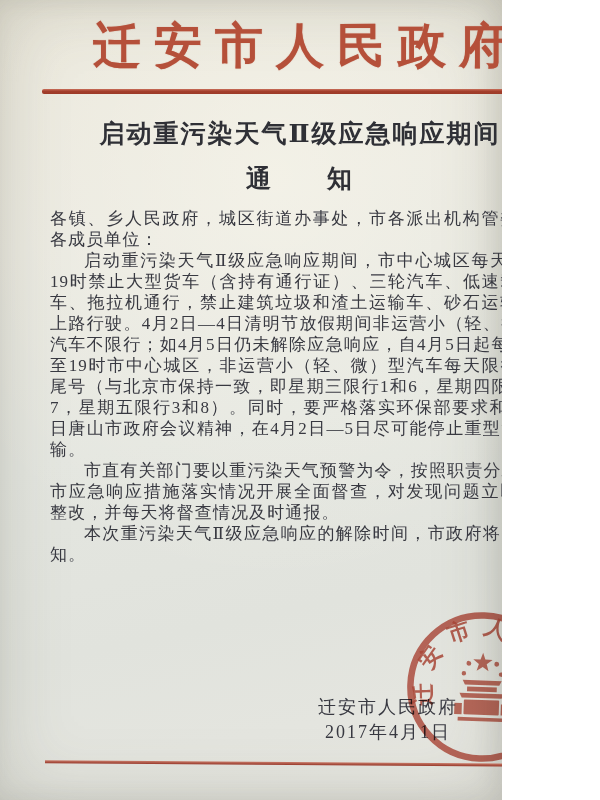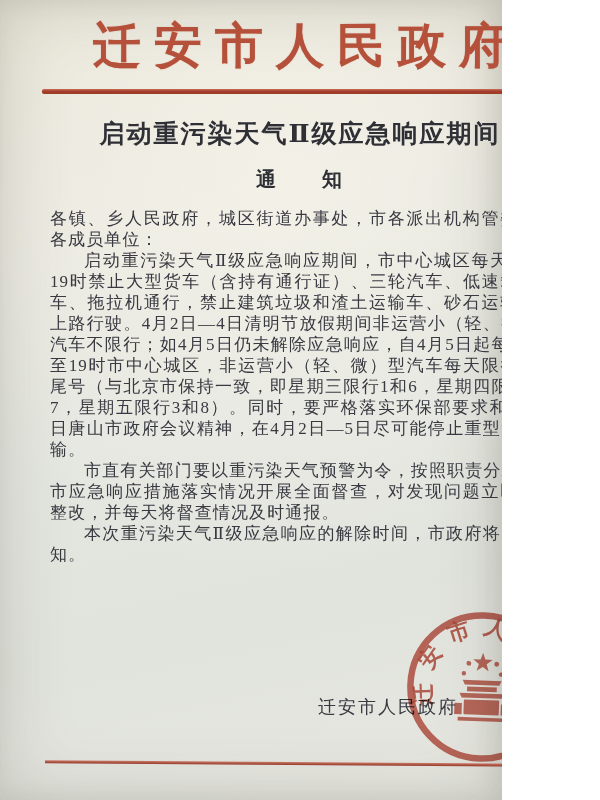--- a/index.html
+++ b/index.html
@@ -30,21 +30,21 @@
   }
   
   .doc-title{
     position:absolute;top:119px;left:30px;width:540px;
     text-align:center;color:#2f3036;
     font-weight:bold;font-size:25px;letter-spacing:2px;line-height:30px;
   }
   .doc-title-line2{
     position:absolute;top:164px;left:30px;width:540px;
     text-align:center;color:#2f3036;
-    font-weight:bold;font-size:20px;letter-spacing:2px;line-height:30px;
+    font-weight:bold;font-size:25px;letter-spacing:2px;line-height:30px;
   }
   
   .body-text{
     position:absolute;top:208px;left:50px;width:506px;
     font-size:17px;line-height:21px;letter-spacing:1.1px;
     text-align:justify;color:#383941;
   }
   .body-text p{margin:0;}
   .body-text p.para{text-indent:2em;}
   
@@ -82,20 +82,21 @@
 
   <div class="body-text">
     <p>各镇、乡人民政府，城区街道办事处，市各派出机构管委会，各成员单位：</p>
     <p class="para">启动重污染天气Ⅱ级应急响应期间，市中心城区每天7时至19时禁止大型货车（含持有通行证）、三轮汽车、低速载货汽车、拖拉机通行，禁止建筑垃圾和渣土运输车、砂石运输车辆上路行驶。4月2日—4日清明节放假期间非运营小（轻、微）型汽车不限行；如4月5日仍未解除应急响应，自4月5日起每天7时至19时市中心城区，非运营小（轻、微）型汽车每天限行两个尾号（与北京市保持一致，即星期三限行1和6，星期四限行2和7，星期五限行3和8）。同时，要严格落实环保部要求和3月30日唐山市政府会议精神，在4月2日—5日尽可能停止重型货车运输。</p>
     <p class="para">市直有关部门要以重污染天气预警为令，按照职责分工对全市应急响应措施落实情况开展全面督查，对发现问题立即督办整改，并每天将督查情况及时通报。</p>
     <p class="para">本次重污染天气Ⅱ级应急响应的解除时间，市政府将另行通知。</p>
   </div>
 
   <div class="signature-block">
     <div>迁安市人民政府</div>
+    <div>2017年4月1日</div>
   </div>
 
   <svg class="seal" viewBox="0 0 170 170">
 
     <circle cx="85" cy="85" r="77" fill="none" stroke="#b8402f" stroke-width="7" opacity="0.82"></circle>
 
     <defs>
       <path id="sealArc" d="M 34.3 108.7 A 56 56 0 1 1 135.7 108.7" fill="none"></path>
     </defs>
     <text font-size="24" font-weight="bold" fill="#b8402f" opacity="0.85" letter-spacing="12" font-family="Liberation Serif, DejaVu Serif, serif">

